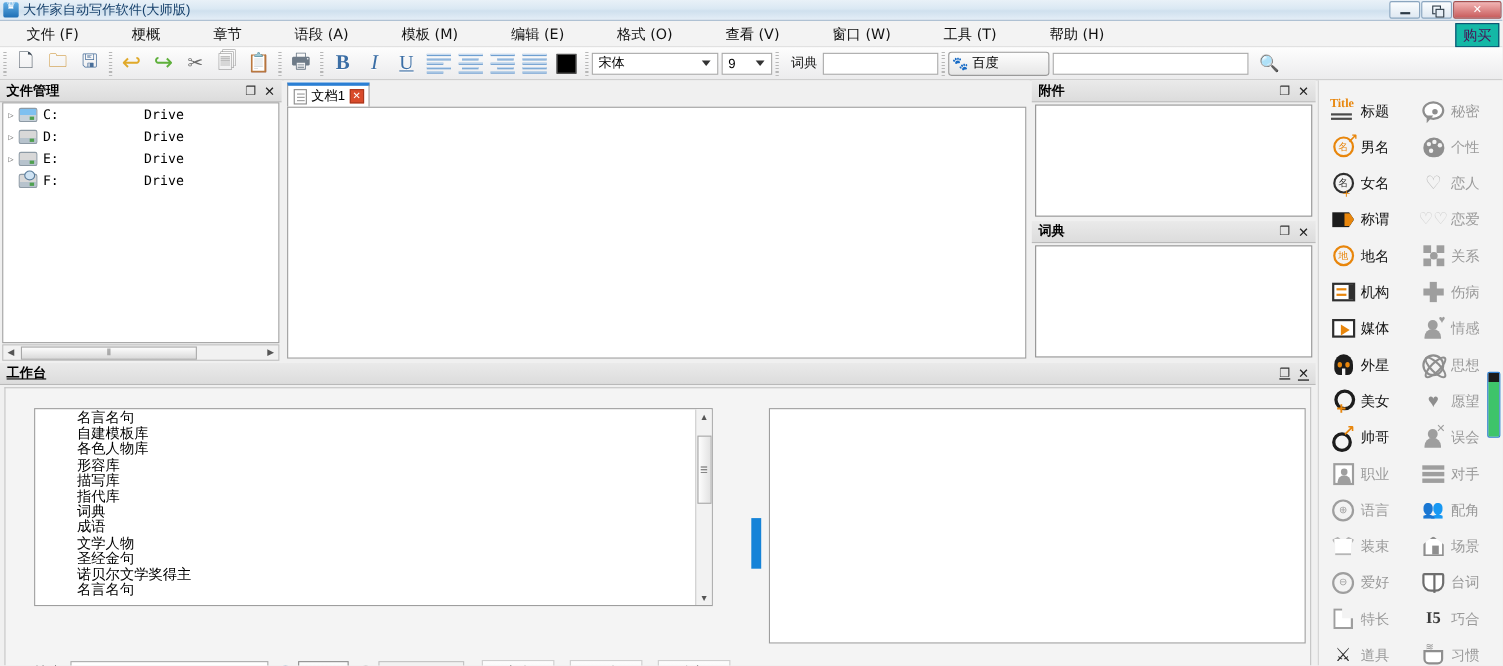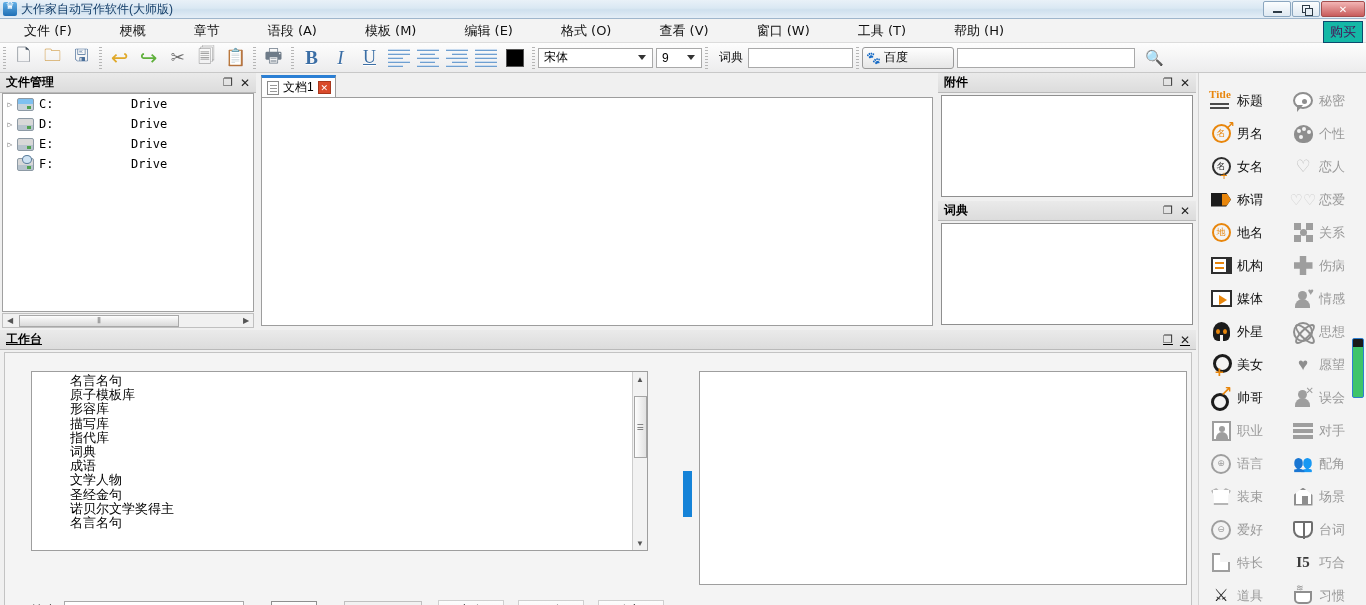--- a/index.html
+++ b/index.html
@@ -640,21 +640,22 @@
       <span class="panel-acts">
         <span class="p-float">❐</span>
         <span class="p-close">✕</span>
       </span>
     </div>
     <div class="wb-inner">
 
       <div class="lib-list">
         <div id="lib-items" style="padding-top:2px">
             <div class="lib-item">名言名句</div>
-            <div class="lib-item">原子模板库</div>
+            <div class="lib-item">自建模板库</div>
+            <div class="lib-item">各色人物库</div>
             <div class="lib-item">形容库</div>
             <div class="lib-item">描写库</div>
             <div class="lib-item">指代库</div>
             <div class="lib-item">词典</div>
             <div class="lib-item">成语</div>
             <div class="lib-item">文学人物</div>
             <div class="lib-item">圣经金句</div>
             <div class="lib-item">诺贝尔文学奖得主</div>
             <div class="lib-item">名言名句</div>
           </div>

